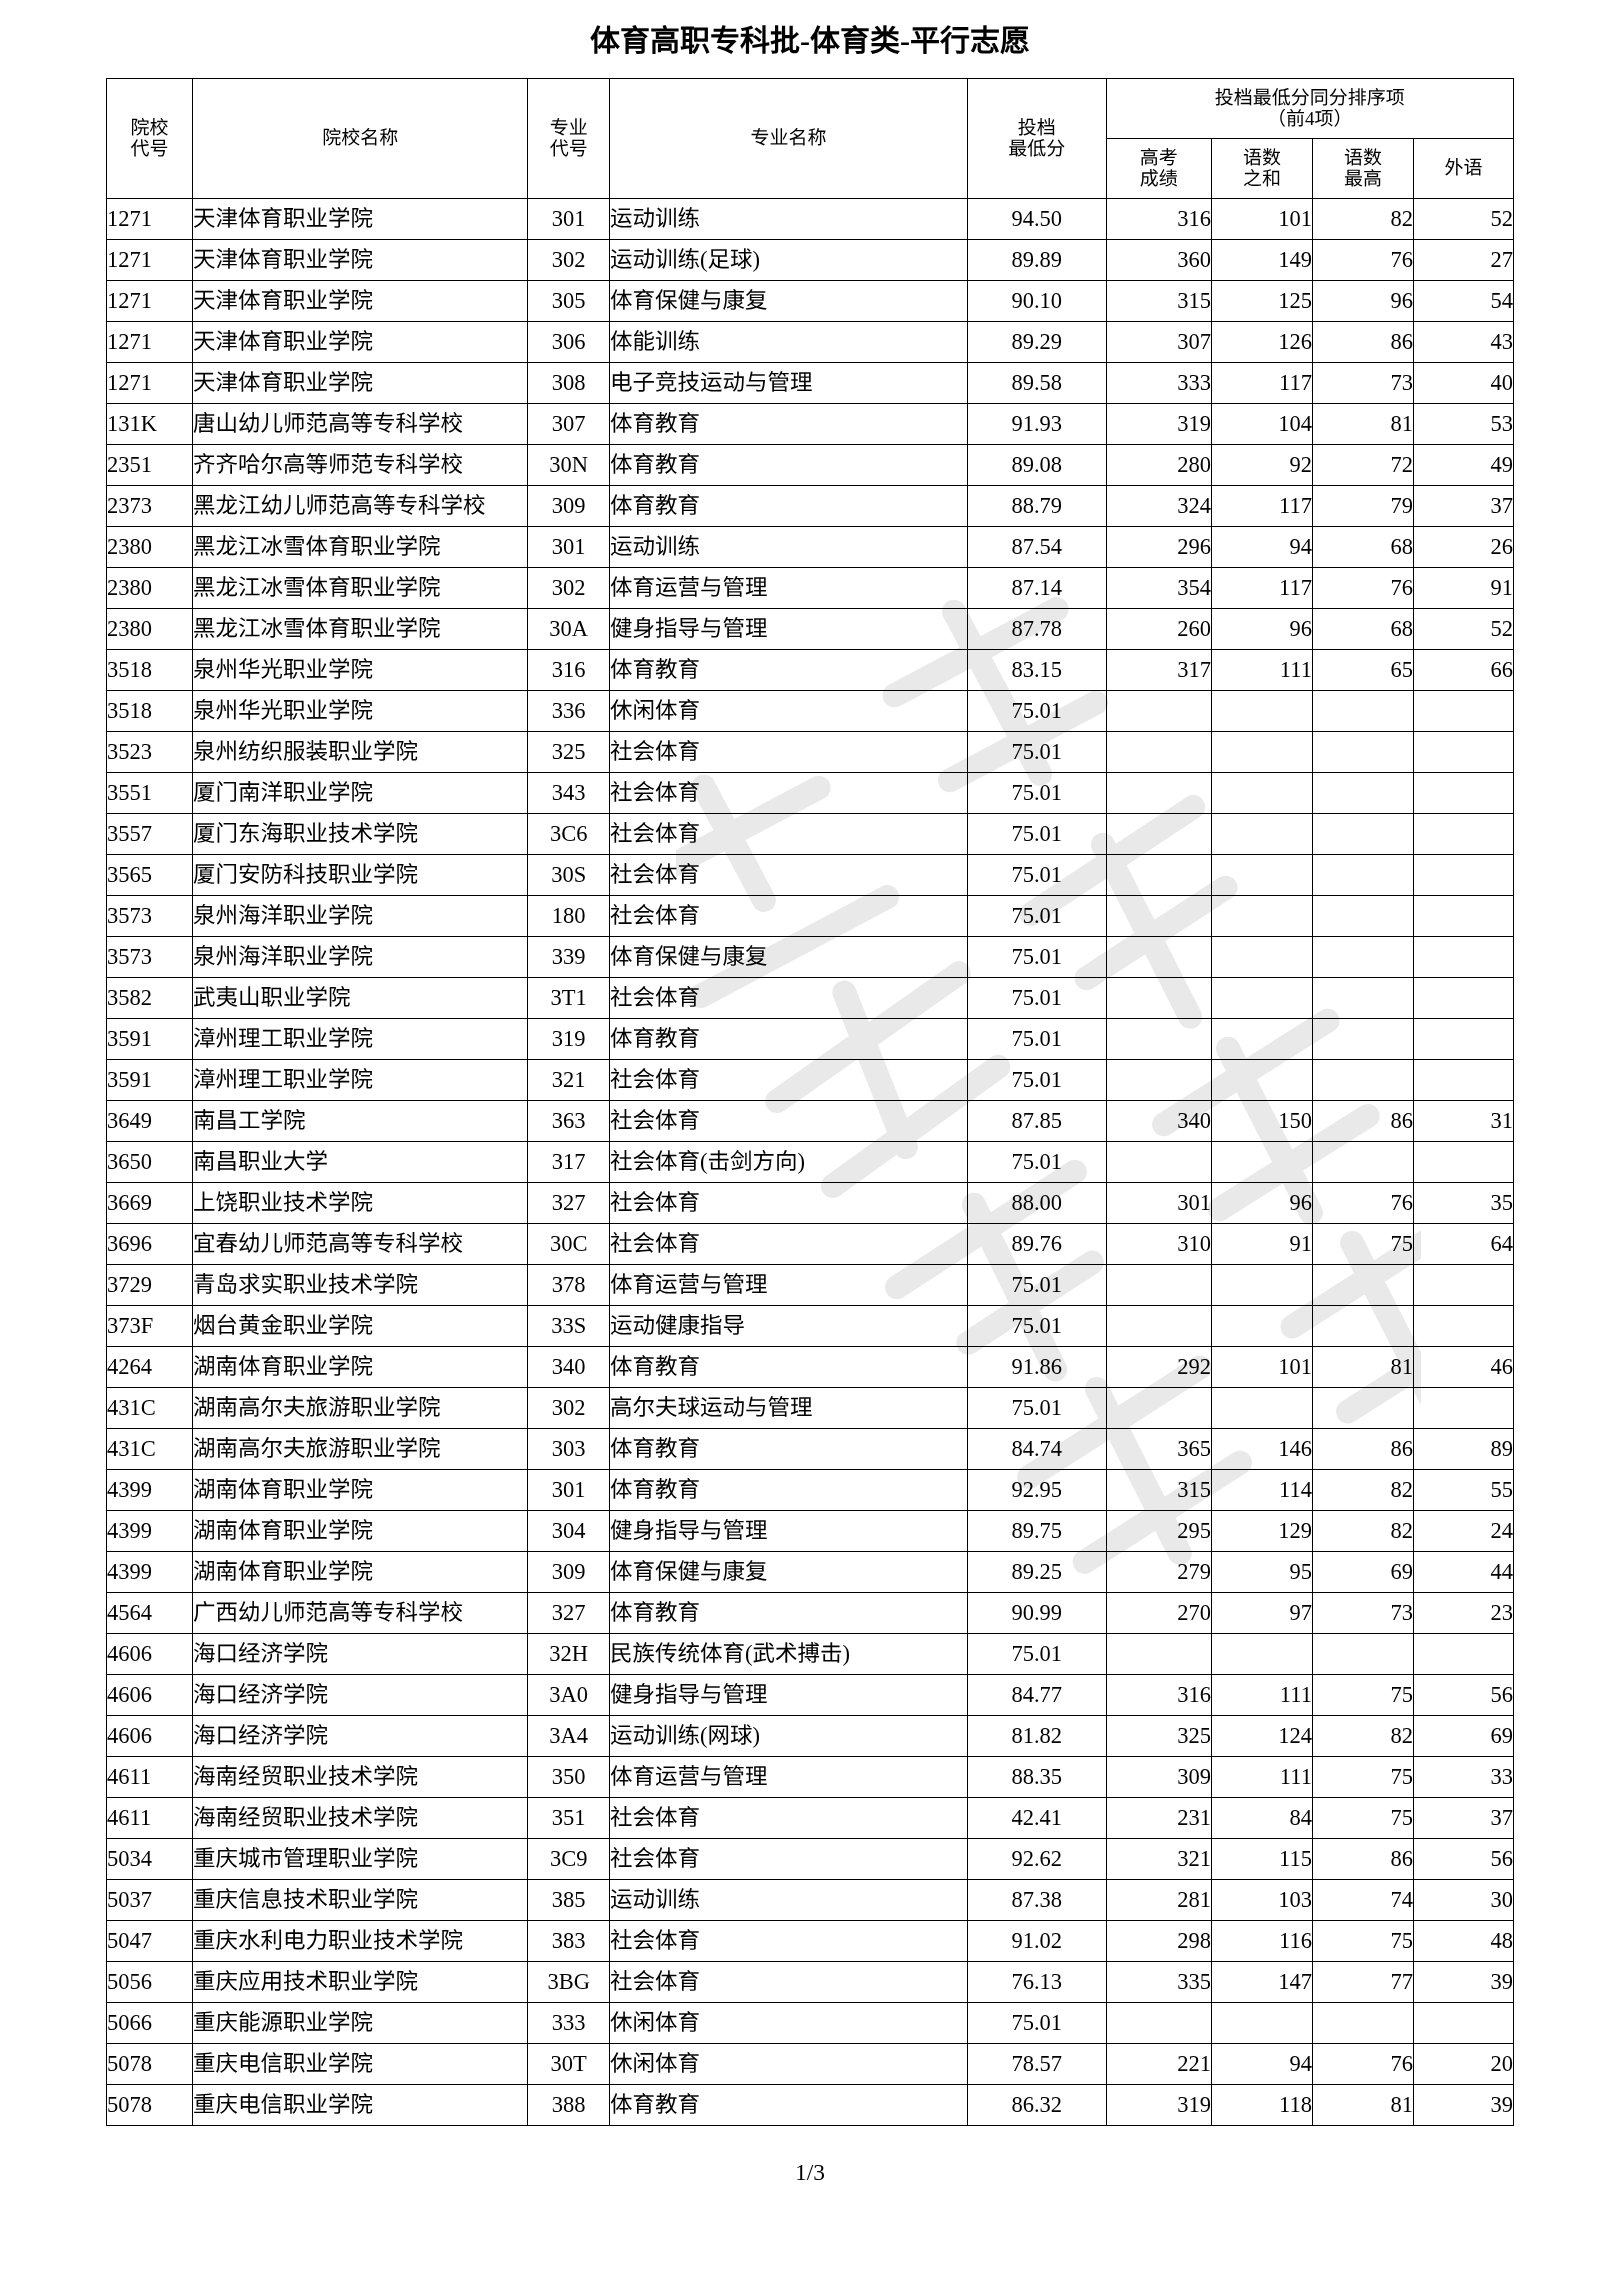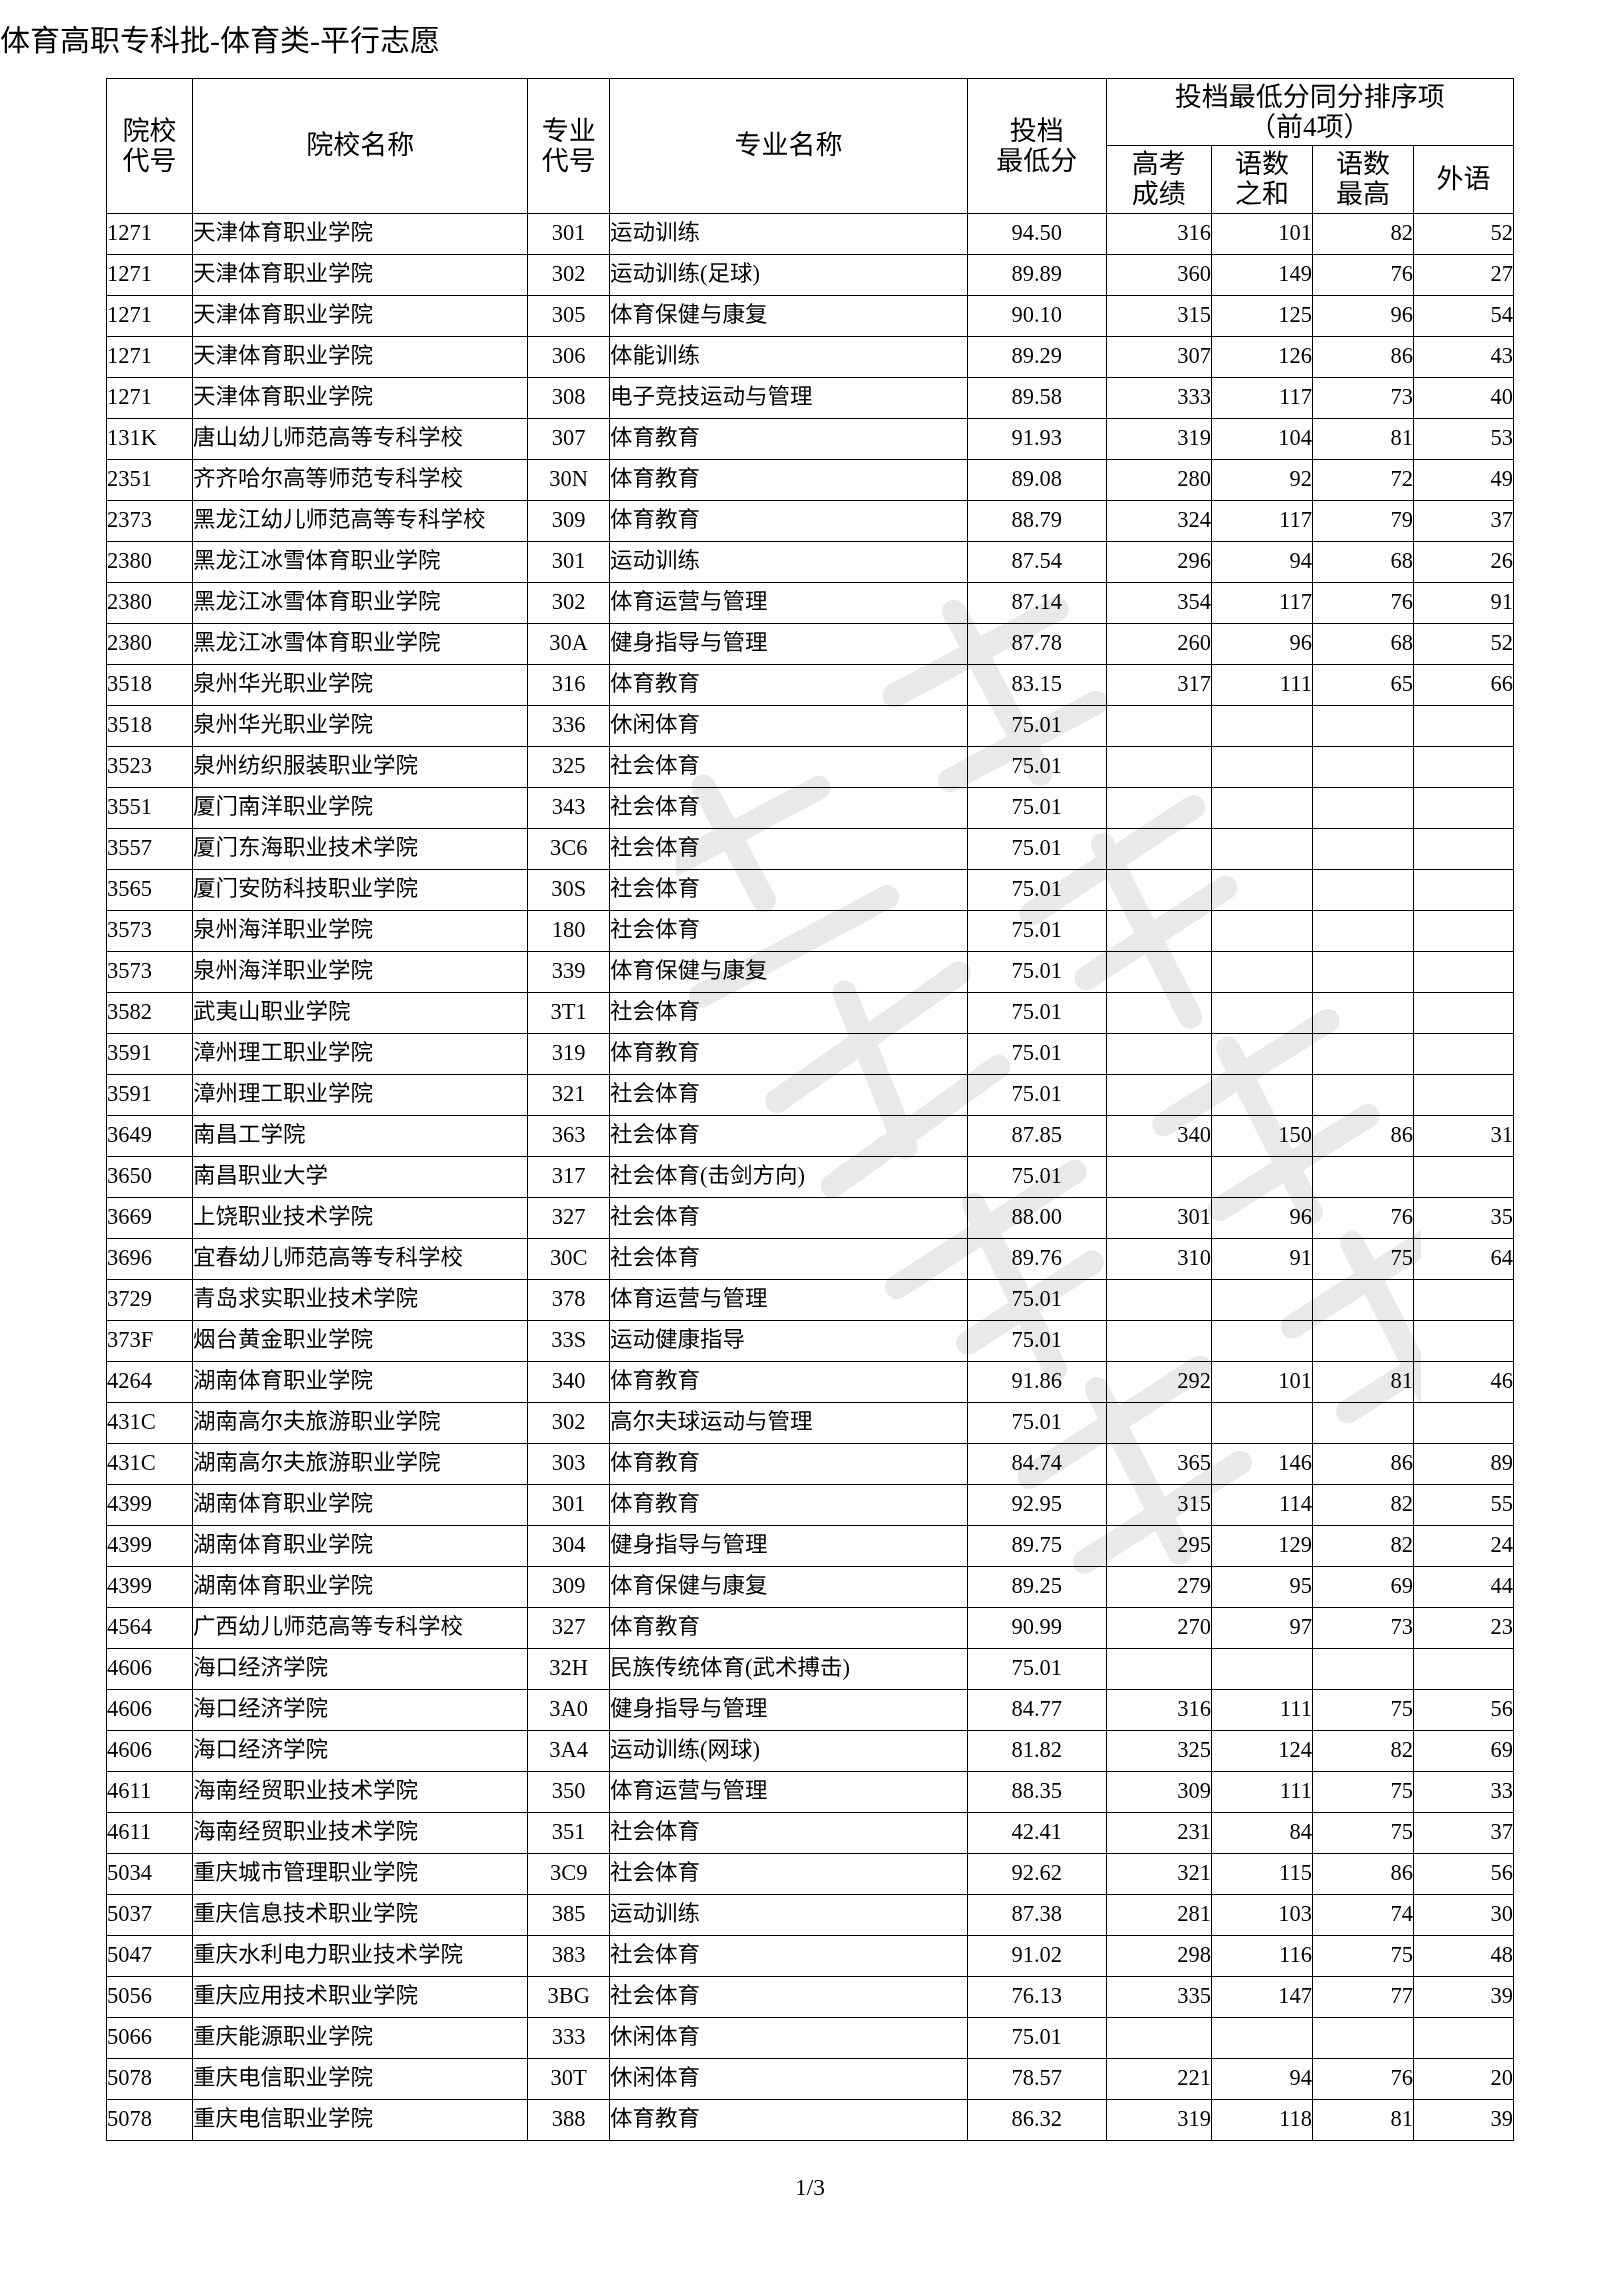--- a/index.html
+++ b/index.html
@@ -43,22 +43,23 @@
     font-size: 44px;
     letter-spacing: 1px;
     font-weight: normal;
     margin: 0;
     padding-top: 61px;
     line-height: 1.1;
     position: relative;
     z-index: 2;
   }
   .title-sub {
+    text-align: center;
     font-size: 30px;
-    font-weight: normal;
+    font-weight: bold;
     margin: 0;
     padding-top: 23.5px;
     padding-bottom: 21.6px;
     line-height: 1.1;
     position: relative;
     z-index: 2;
   }
 
   
   .table-wrap {
@@ -76,21 +77,21 @@
   table.info td {
     border: 1.6px solid #000;
     padding: 0;
     font-weight: normal;
     vertical-align: middle;
     line-height: 1.08;
     background: transparent;
   }
   table.info thead th {
     text-align: center;
-    font-size: 27px;
+    font-size: 19px;
     padding: 2.9px 2px;
   }
   thead .hdr-tall { height: 94px; }
   thead .hdr-span2 { height: 53px; }
   thead .hdr-short { height: 53px; }
 
   
   col.c-code   { width: 80px; }
   col.c-school { width: 312px; }
   col.c-mcode  { width: 76px; }

